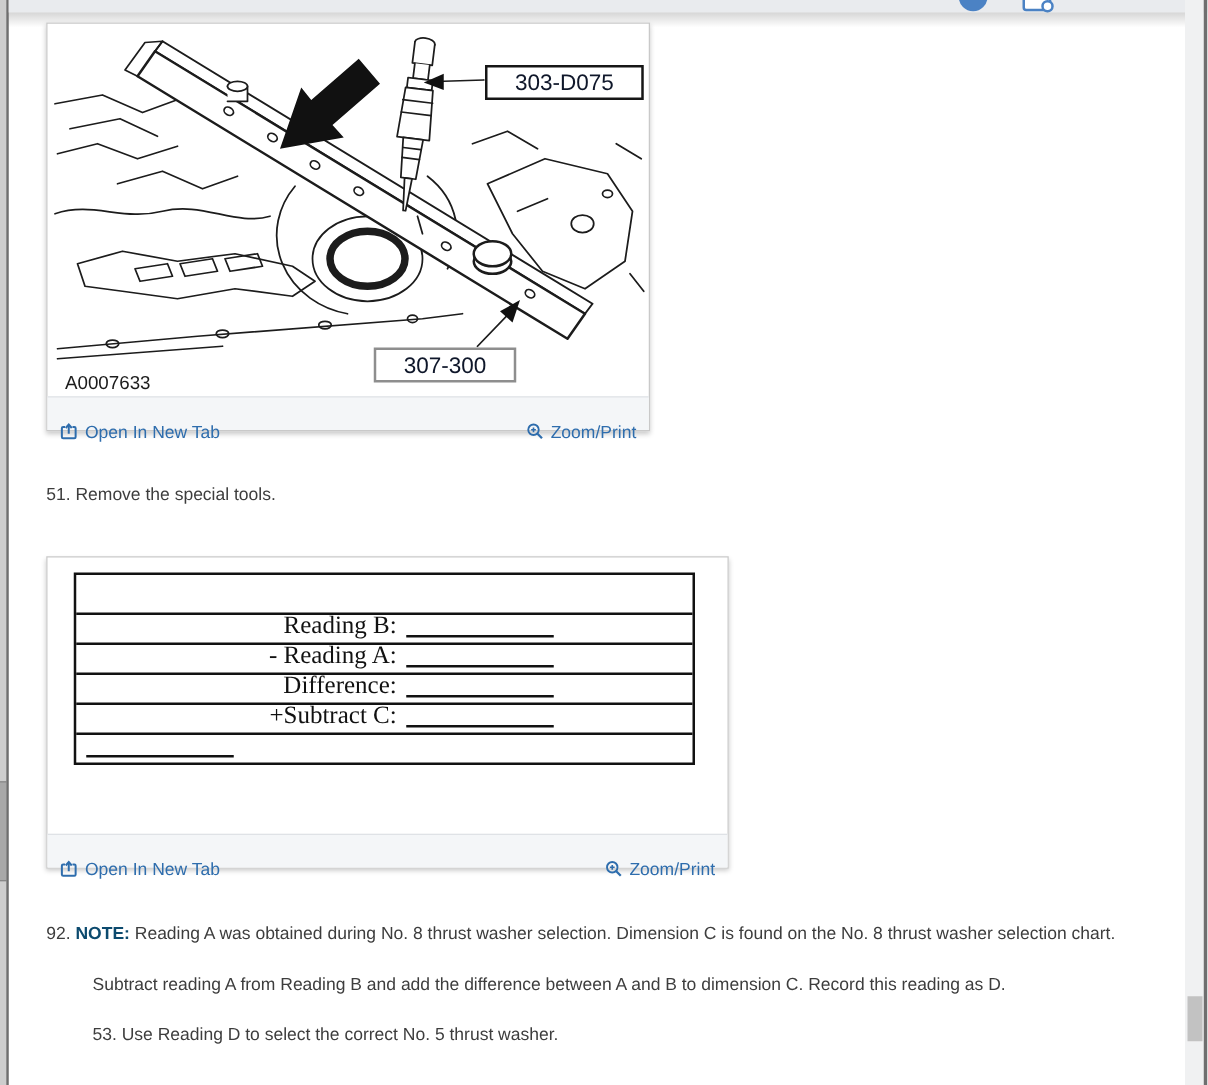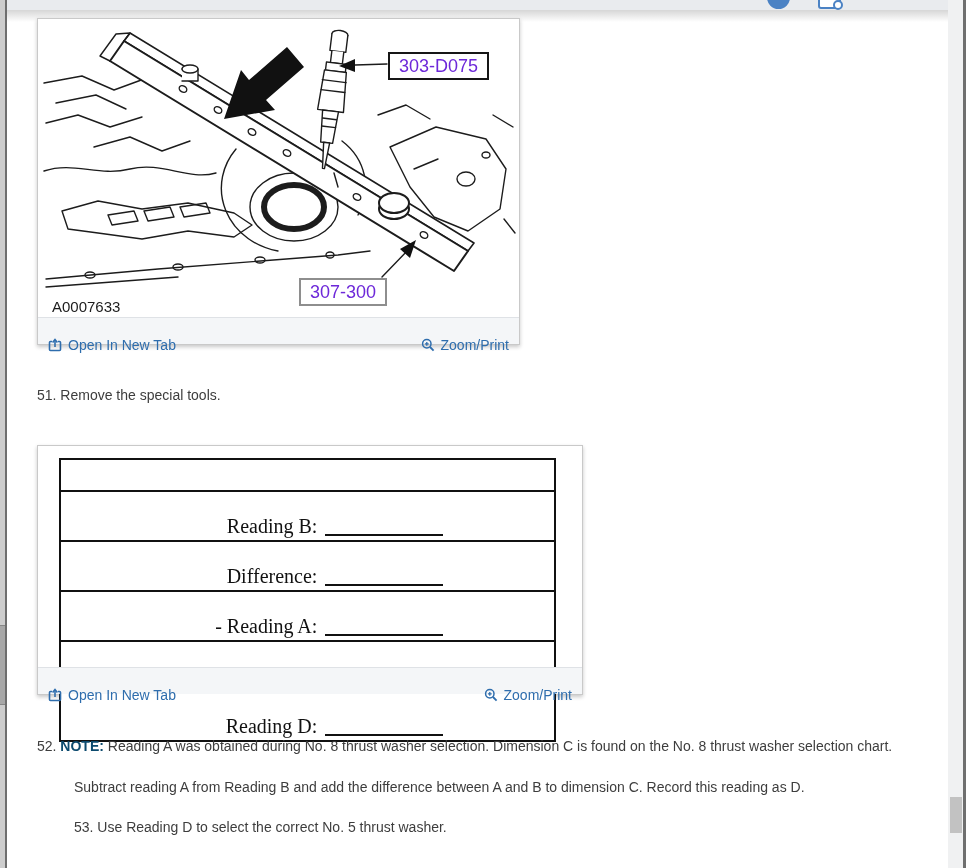--- a/index.html
+++ b/index.html
@@ -30,28 +30,28 @@
   .fig1{left:37px;top:18px;width:483px;height:327px;}
   .fig2{left:37px;top:445px;width:546px;height:250px;}
   .fig-footer{position:absolute;left:0;right:0;bottom:0;height:26px;background:#f4f6f8;
     border-top:1px solid #dfe2e6;display:flex;align-items:center;justify-content:space-between;
     padding:0 10px;}
   .flink{display:inline-flex;gap:6px;color:#2e6dad;font-size:14px;
     text-decoration:none;cursor:pointer;line-height:1;margin-top:27px;}
   .flink svg{display:block;}
 
   
-  .callout{background:#fff;font-size:18px;color:#6d28d9;padding:1px 9px;line-height:22px;white-space:nowrap;}
+  .callout{background:#fff;font-size:18px;color:#0f172a;padding:1px 22px;line-height:22px;white-space:nowrap;}
   .co303{left:350px;top:33px;border:2px solid #161616;}
   .co307{left:261px;top:259px;border:2px solid #8e8e8e;text-align:right;}
   .fig-id{left:14px;top:279px;font-size:15px;color:#1c1c1c;}
 
   
   .wtable{position:absolute;left:21px;top:12px;width:497px;border:2px solid #111;box-sizing:border-box;background:#fff;}
-  .wrow{height:50px;border-top:2px solid #111;display:flex;align-items:flex-end;padding-bottom:4px;box-sizing:border-box;}
+  .wrow{height:24px;border-top:2px solid #111;display:flex;align-items:flex-end;padding-bottom:4px;box-sizing:border-box;}
   .wrow:first-child{border-top:none;height:30px;}
   .wlabel{flex:0 0 52%;text-align:right;font-family:"Liberation Serif",serif;font-size:20px;color:#111;line-height:1;}
   .wblank{width:118px;margin-left:8px;border-bottom:2px solid #111;height:18px;}
 
   
   .step{font-size:14px;color:#3d3d3d;white-space:nowrap;line-height:17px;}
   .step b{color:#0c4a6e;}
 </style>
 </head>
 <body>
@@ -166,33 +166,32 @@
 <div class="abs fig-panel fig2">
   <div class="wtable">
     <div class="wrow">
       <span class="wlabel"></span>
     </div>
     <div class="wrow">
       <span class="wlabel">Reading B:</span>
       <span class="wblank"></span>
     </div>
     <div class="wrow">
+      <span class="wlabel">- Reading A:</span>
+      <span class="wblank"></span>
+    </div>
+    <div class="wrow">
       <span class="wlabel">Difference:</span>
       <span class="wblank"></span>
     </div>
     <div class="wrow">
-      <span class="wlabel">- Reading A:</span>
-      <span class="wblank"></span>
-    </div>
-    <div class="wrow">
       <span class="wlabel">+Subtract C:</span>
       <span class="wblank"></span>
     </div>
     <div class="wrow">
-      <span class="wlabel">Reading D:</span>
       <span class="wblank"></span>
     </div>
   </div>
 
   <div class="fig-footer">
     <a class="flink">
       <svg width="14" height="14" viewBox="0 0 14 14">
         <path d="M4 3.5 H2.5 A1 1 0 0 0 1.5 4.5 V11.5 A1 1 0 0 0 2.5 12.5 H11.5 A1 1 0 0 0 12.5 11.5 V4.5 A1 1 0 0 0 11.5 3.5 H10" fill="none" stroke="#2e6dad" stroke-width="1.6"></path>
         <path d="M7 9 V2" fill="none" stroke="#2e6dad" stroke-width="1.6"></path>
         <path d="M4.6 4.4 L7 1.6 L9.4 4.4" fill="none" stroke="#2e6dad" stroke-width="1.6"></path>
@@ -204,18 +203,18 @@
         <circle cx="5.8" cy="5.8" r="4.2" fill="none" stroke="#2e6dad" stroke-width="1.5"></circle>
         <path d="M5.8 3.9 V7.7 M3.9 5.8 H7.7" stroke="#2e6dad" stroke-width="1.3"></path>
         <path d="M9 9 L12.6 12.6" stroke="#2e6dad" stroke-width="1.8"></path>
       </svg>
       <span>Zoom/Print</span>
     </a>
   </div>
 </div>
 
 <div class="abs step" style="left:37px;top:738px;">
-  <span>52. </span><b>NOTE:</b><span> Reading A was obtained during No. 8 thrust washer selection. Dimension C is found on the No. 8 thrust washer selection chart.</span>
+  <span>92. </span><b>NOTE:</b><span> Reading A was obtained during No. 8 thrust washer selection. Dimension C is found on the No. 8 thrust washer selection chart.</span>
 </div>
 
 <div class="abs step" style="left:50px;top:779px;margin-left:24px;">Subtract reading A from Reading B and add the difference between A and B to dimension C. Record this reading as D.</div>
 
 <div class="abs step" style="left:37px;top:819px;margin-left:37px;">53. Use Reading D to select the correct No. 5 thrust washer.</div>
 
 </body></html>

